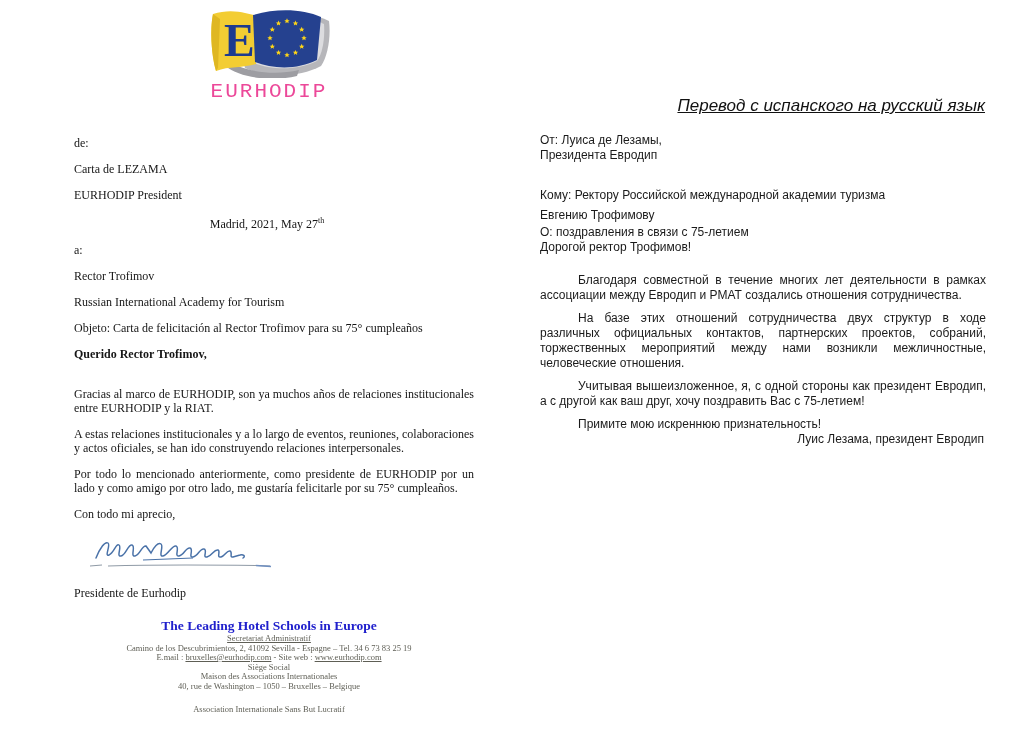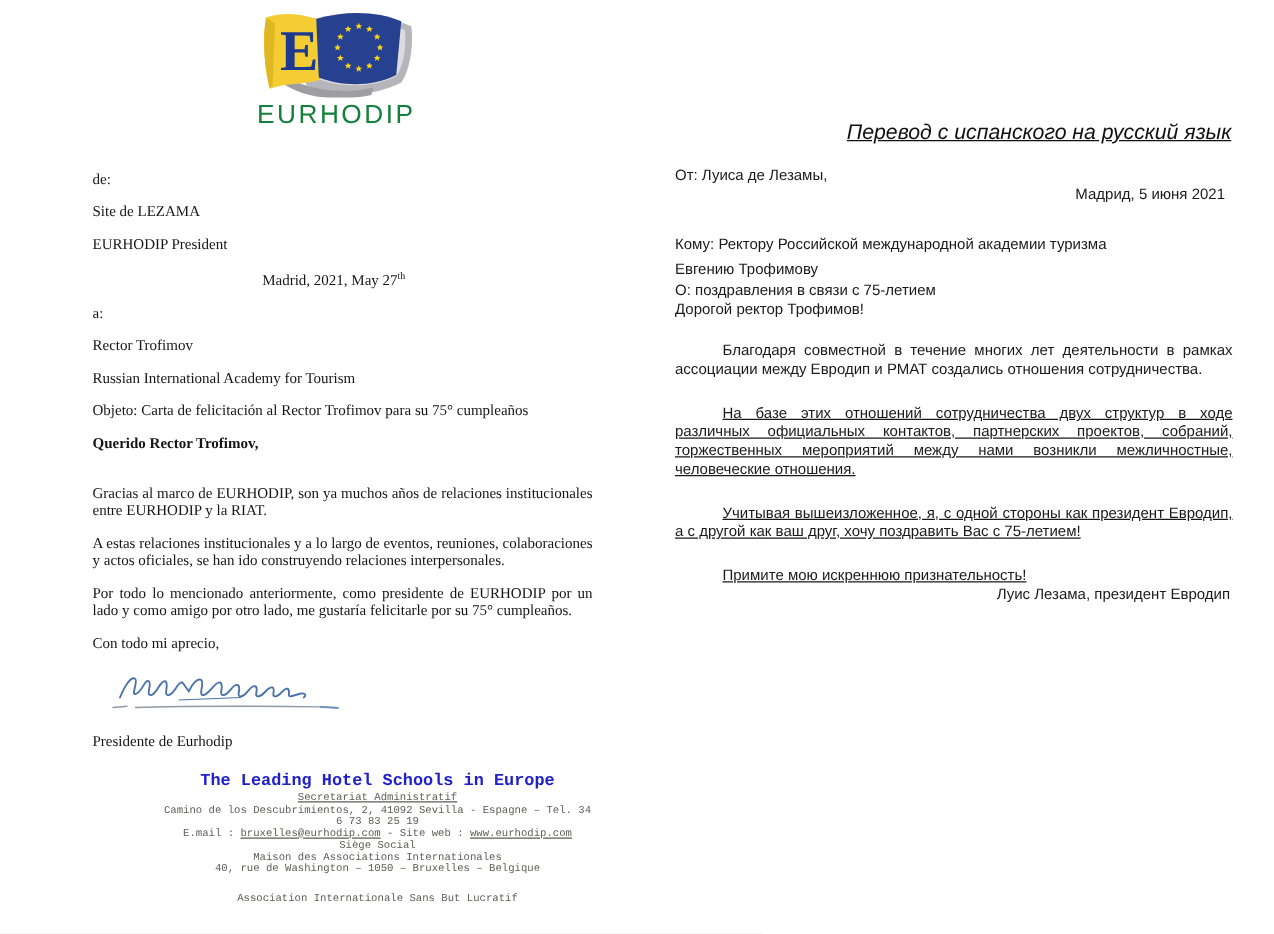--- a/index.html
+++ b/index.html
@@ -5,22 +5,22 @@
   html,body { margin:0; padding:0; background:#e8e8e8; }
   .page {
     position:relative; width:1019px; height:747px; margin:0 auto;
     background:#ffffff; overflow:hidden;
     font-family:"Liberation Serif", serif; color:#161616;
   }
   
   .logo { position:absolute; left:200px; top:8px; width:138px; text-align:center; }
   .logo svg { display:block; margin:0 auto; }
   .logo-wordmark {
-    margin-top:2px; font-family:Liberation Sans, sans-serif;
-    font-size:21px; letter-spacing:2px; color:#15803d;
+    margin-top:2px; font-family:Liberation Mono, monospace;
+    font-size:21px; letter-spacing:2px; color:#ec4899;
   }
   
   .translation-note {
     position:absolute; right:34px; top:96px; width:400px; text-align:right;
     font-family:"Liberation Sans", sans-serif; font-style:italic;
     font-size:17px; text-decoration:underline; color:#111;
   }
   
   .col-es {
     position:absolute; left:62px; top:124px; width:424px;
@@ -45,26 +45,26 @@
     font-family:"Liberation Sans", sans-serif;
     font-size:12px; line-height:15px; color:#1a1a1a;
   }
   .col-ru p { margin:0; }
   .ru-date { margin-top:6px; text-align:right; padding-right:6px; }
   .ru-to { margin-top:22px; line-height:20px; }
   .ru-subject { margin-top:18px; }
   .ru-salutation { margin-top:25px; }
   .ru-para { text-indent:38px; text-align:justify; }
   .ru-para.p1 { margin-top:18px; }
-  .ru-para.p2, .ru-para.p3, .ru-para.p4 { margin-top:20px;text-decoration:underline; }
+  .ru-para.p2, .ru-para.p3, .ru-para.p4 { margin-top:8px; }
   .ru-signature { margin-top:18px; text-align:right; padding-right:2px; }
   
   .footer {
-    position:absolute; left:128px; top:618px; width:348px; text-align:center;
-    font-family:Liberation Mono, monospace; color:#5e5e55;
+    position:absolute; left:95px; top:618px; width:348px; text-align:center;
+    font-family:Liberation Serif, serif; color:#5e5e55;
     font-size:8.5px; line-height:9.5px;
   }
   .footer p { margin:0; }
   .footer-tagline {
     font-size:13.5px; line-height:16px; font-weight:bold; color:#2020cc;
   }
   .footer-secretariat { text-decoration:underline; }
   .footer-link { text-decoration:underline; color:#5e5e55;text-align:right; }
   .footer-association { margin-top:14px !important; }
 </style>
@@ -101,21 +101,21 @@
       <use href="#st" x="69.3" y="21.5"></use>
         <use href="#st" x="75.5" y="15.3"></use>
     </svg>
     <div class="logo-wordmark">EURHODIP</div>
   </div>
 
   <div class="translation-note">Перевод с испанского на русский язык</div>
 
   <div class="col-es">
     <p>de:</p>
-    <p>Site de LEZAMA</p>
+    <p>Carta de LEZAMA</p>
     <p>EURHODIP President</p>
     <p class="es-date"><span>Madrid, 2021, May 27</span><sup>th</sup></p>
     <p class="es-to">a:</p>
     <p>Rector Trofimov</p>
     <p>Russian International Academy for Tourism</p>
     <p class="es-subject">Objeto: Carta de felicitación al Rector Trofimov para su 75° cumpleaños</p>
     <p class="es-salutation">Querido Rector Trofimov,</p>
     <p class="es-para first">Gracias al marco de EURHODIP, son ya muchos años de relaciones institucionales entre EURHODIP y la RIAT.</p>
     <p class="es-para second">A estas relaciones institucionales y a lo largo de eventos, reuniones, colaboraciones y actos oficiales, se han ido construyendo relaciones interpersonales.</p>
     <p class="es-para third">Por todo lo mencionado anteriormente, como presidente de EURHODIP por un lado y como amigo por otro lado, me gustaría felicitarle por su 75° cumpleaños.</p>
@@ -128,21 +128,21 @@
         <path d="M168,32.5 L183,33.5" stroke="#6f8fc0" stroke-width="1.6" fill="none"></path>
       </svg>
     </div>
     <div class="es-signblock">
       <p>Presidente de Eurhodip</p>
     </div>
   </div>
 
   <div class="col-ru">
     <p>От: Луиса де Лезамы,</p>
-    <p class="ru-date">Мадрид, 5 июня 2021</p>
+    <p>Президента Евродип</p>
     <div class="ru-to">
       <p>Кому: Ректору Российской международной академии туризма</p>
       <p>Евгению Трофимову</p>
     </div>
     <p class="ru-subject">О: поздравления в связи с 75-летием</p>
     <p class="ru-salutation">Дорогой ректор Трофимов!</p>
     <p class="ru-para p1">Благодаря совместной в течение многих лет деятельности в рамках ассоциации между Евродип и РМАТ создались отношения сотрудничества.</p>
     <p class="ru-para p2">На базе этих отношений сотрудничества двух структур в ходе различных официальных контактов, партнерских проектов, собраний, торжественных мероприятий между нами возникли межличностные, человеческие отношения.</p>
     <p class="ru-para p3">Учитывая вышеизложенное, я, с одной стороны как президент Евродип, а с другой как ваш друг, хочу поздравить Вас с 75-летием!</p>
     <p class="ru-para p4">Примите мою искреннюю признательность!</p>

